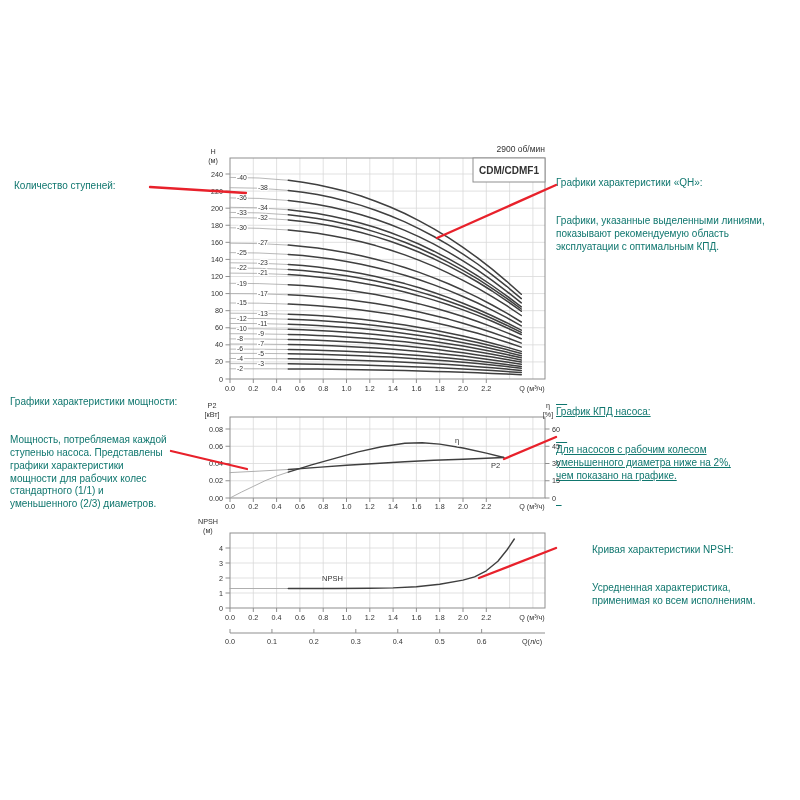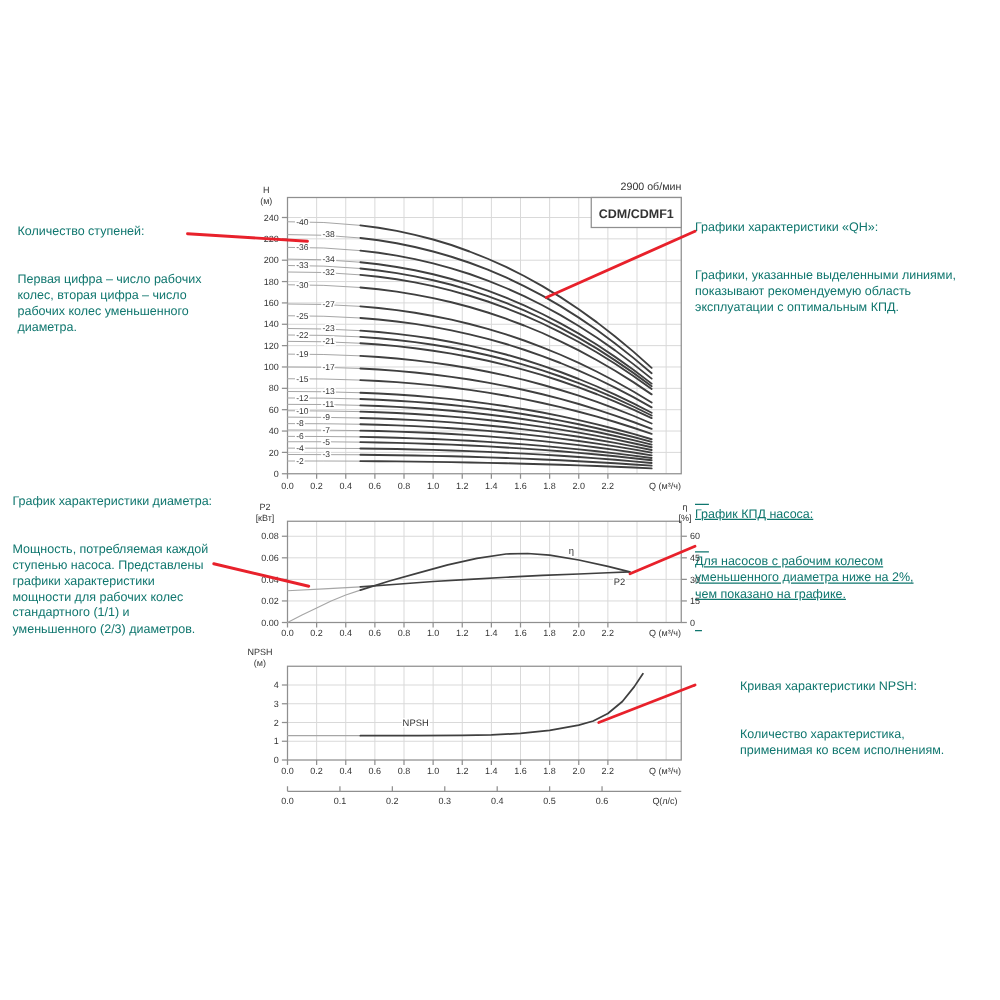--- a/index.html
+++ b/index.html
@@ -14,53 +14,49 @@
   svg text{fill:#333;font-family:"Liberation Sans","DejaVu Sans",sans-serif;}
   #overlay{position:absolute;left:0;top:0;pointer-events:none;z-index:10;}
 </style>
 </head>
 <body>
 
 <div class="page">
 
   <div class="ann" style="left:14px;top:155px;">
     <div>Количество ступеней:</div>
-    <div>Первая цифра – число рабочих
-колес, вторая цифра – число
-рабочих колес уменьшенного
-диаметра.</div>
   </div>
 
   <div class="ann" style="left:556px;top:152px;">
     <div>Графики характеристики «QH»:</div>
     <div>Графики, указанные выделенными линиями,
 показывают рекомендуемую область
 эксплуатации с оптимальным КПД.</div>
   </div>
 
   <div class="ann" style="left:10px;top:371px;">
-    <div>График характеристики диаметра:</div>
+    <div>Графики характеристики мощности:</div>
     <div>Мощность, потребляемая каждой
 ступенью насоса. Представлены
 графики характеристики
 мощности для рабочих колес
 стандартного (1/1) и
 уменьшенного (2/3) диаметров.</div>
   </div>
 
   <div class="ann" style="left:556px;top:381px;text-decoration:underline;">
     <div>График КПД насоса:</div>
     <div>Для насосов с рабочим колесом
 уменьшенного диаметра ниже на 2%,
 чем показано на графике.</div>
   </div>
 
   <div class="ann" style="left:556px;top:519px;margin-left:36px;">
     <div>Кривая характеристики NPSH:</div>
-    <div>Количество характеристика,
+    <div>Усредненная характеристика,
 применимая ко всем исполнениям.</div>
   </div>
 
   <div class="chart" style="left:192px;top:140px;">
     <svg id="qh-svg" width="368" height="262" viewBox="0 0 368 262">
         <g>
           <line x1="61.3" y1="18" x2="61.3" y2="239" stroke="#d9d9d9" stroke-width="0.8"></line>
           <line x1="84.6" y1="18" x2="84.6" y2="239" stroke="#d9d9d9" stroke-width="0.8"></line>
           <line x1="107.9" y1="18" x2="107.9" y2="239" stroke="#d9d9d9" stroke-width="0.8"></line>
           <line x1="131.2" y1="18" x2="131.2" y2="239" stroke="#d9d9d9" stroke-width="0.8"></line>

